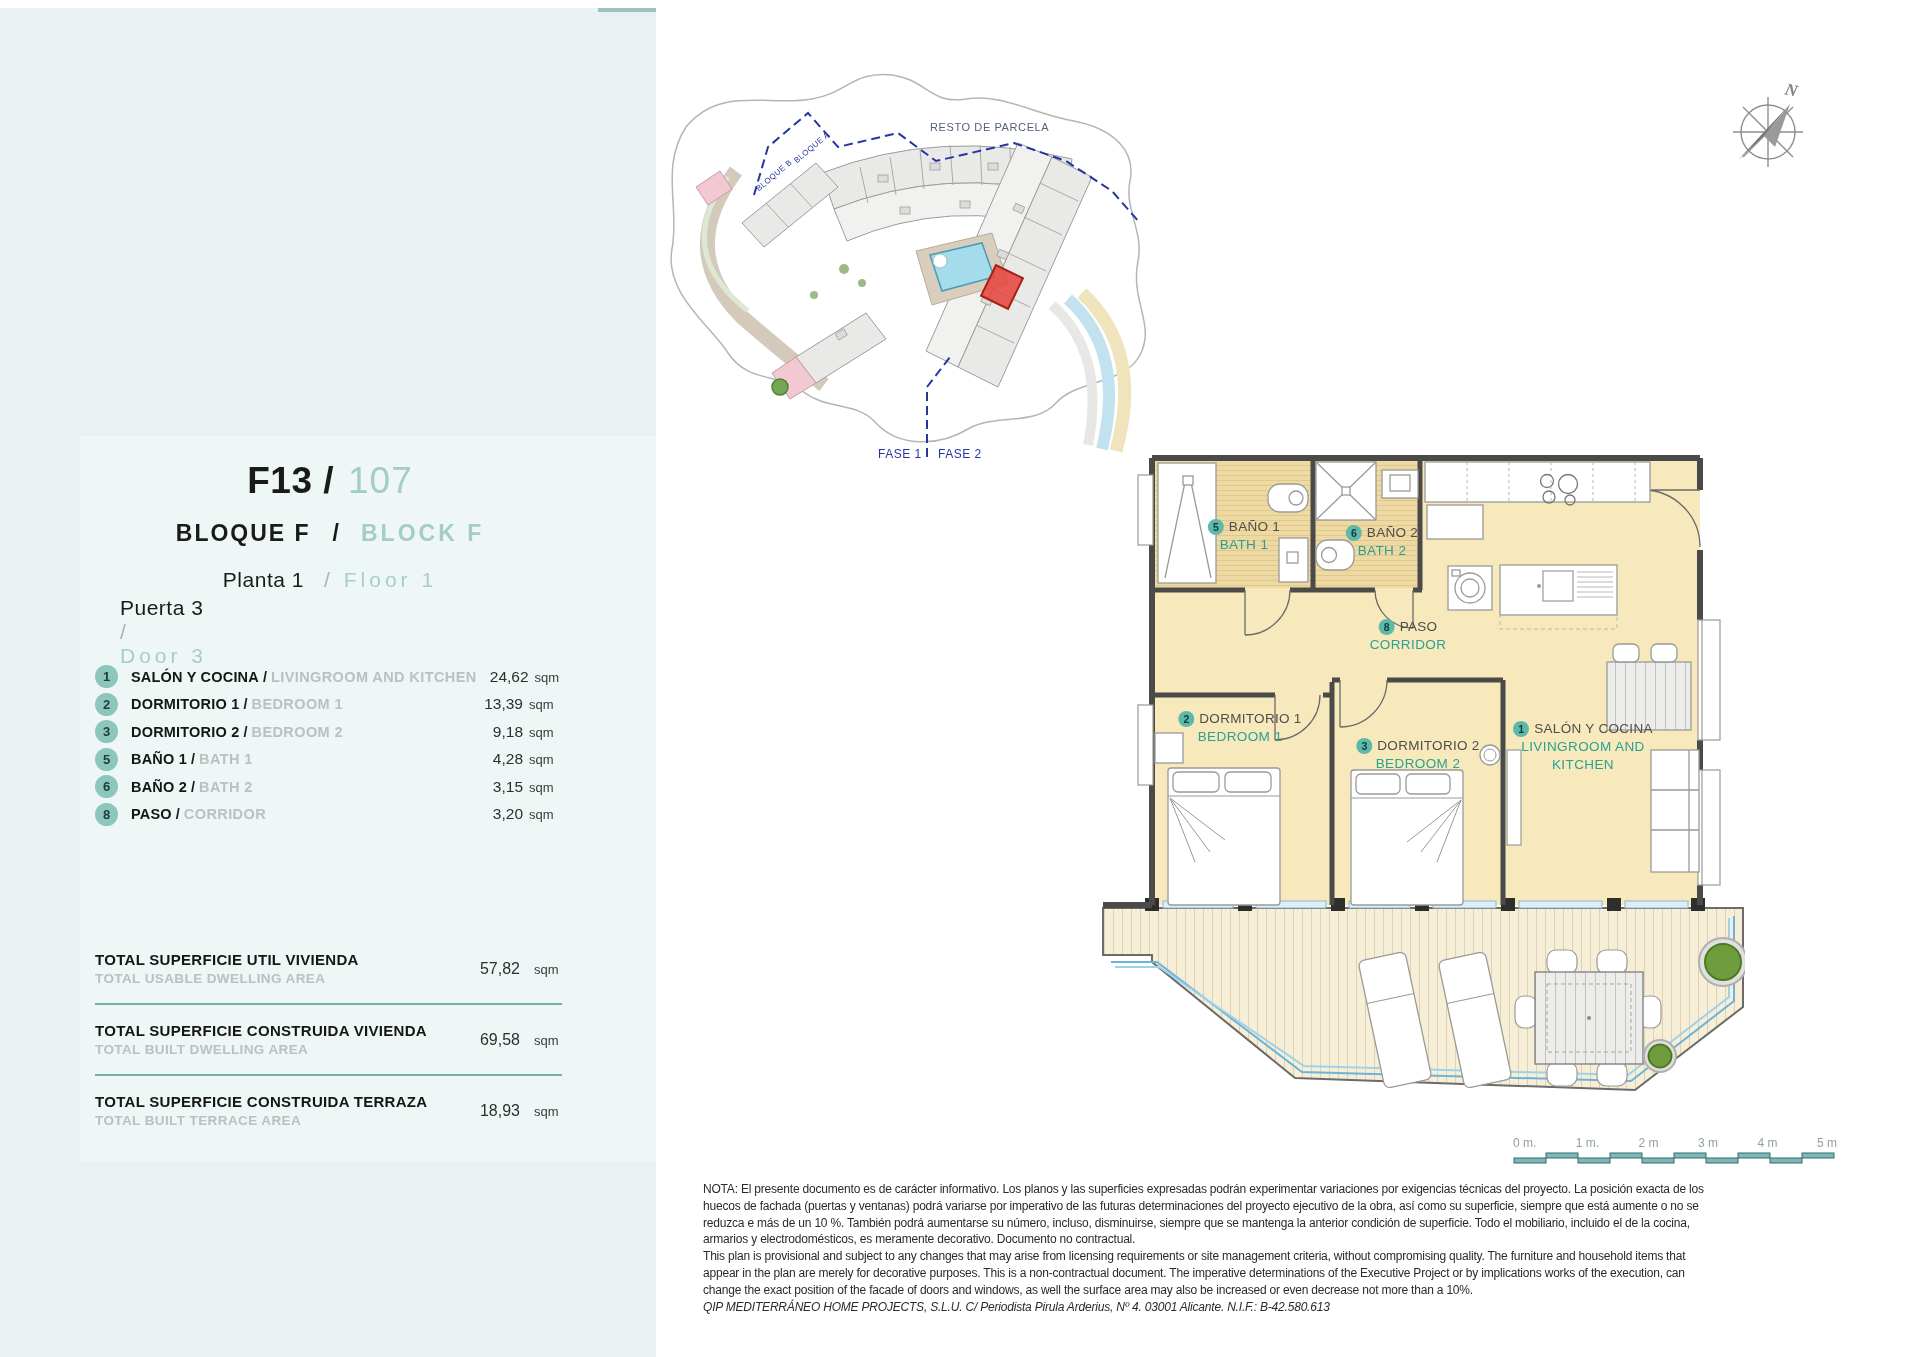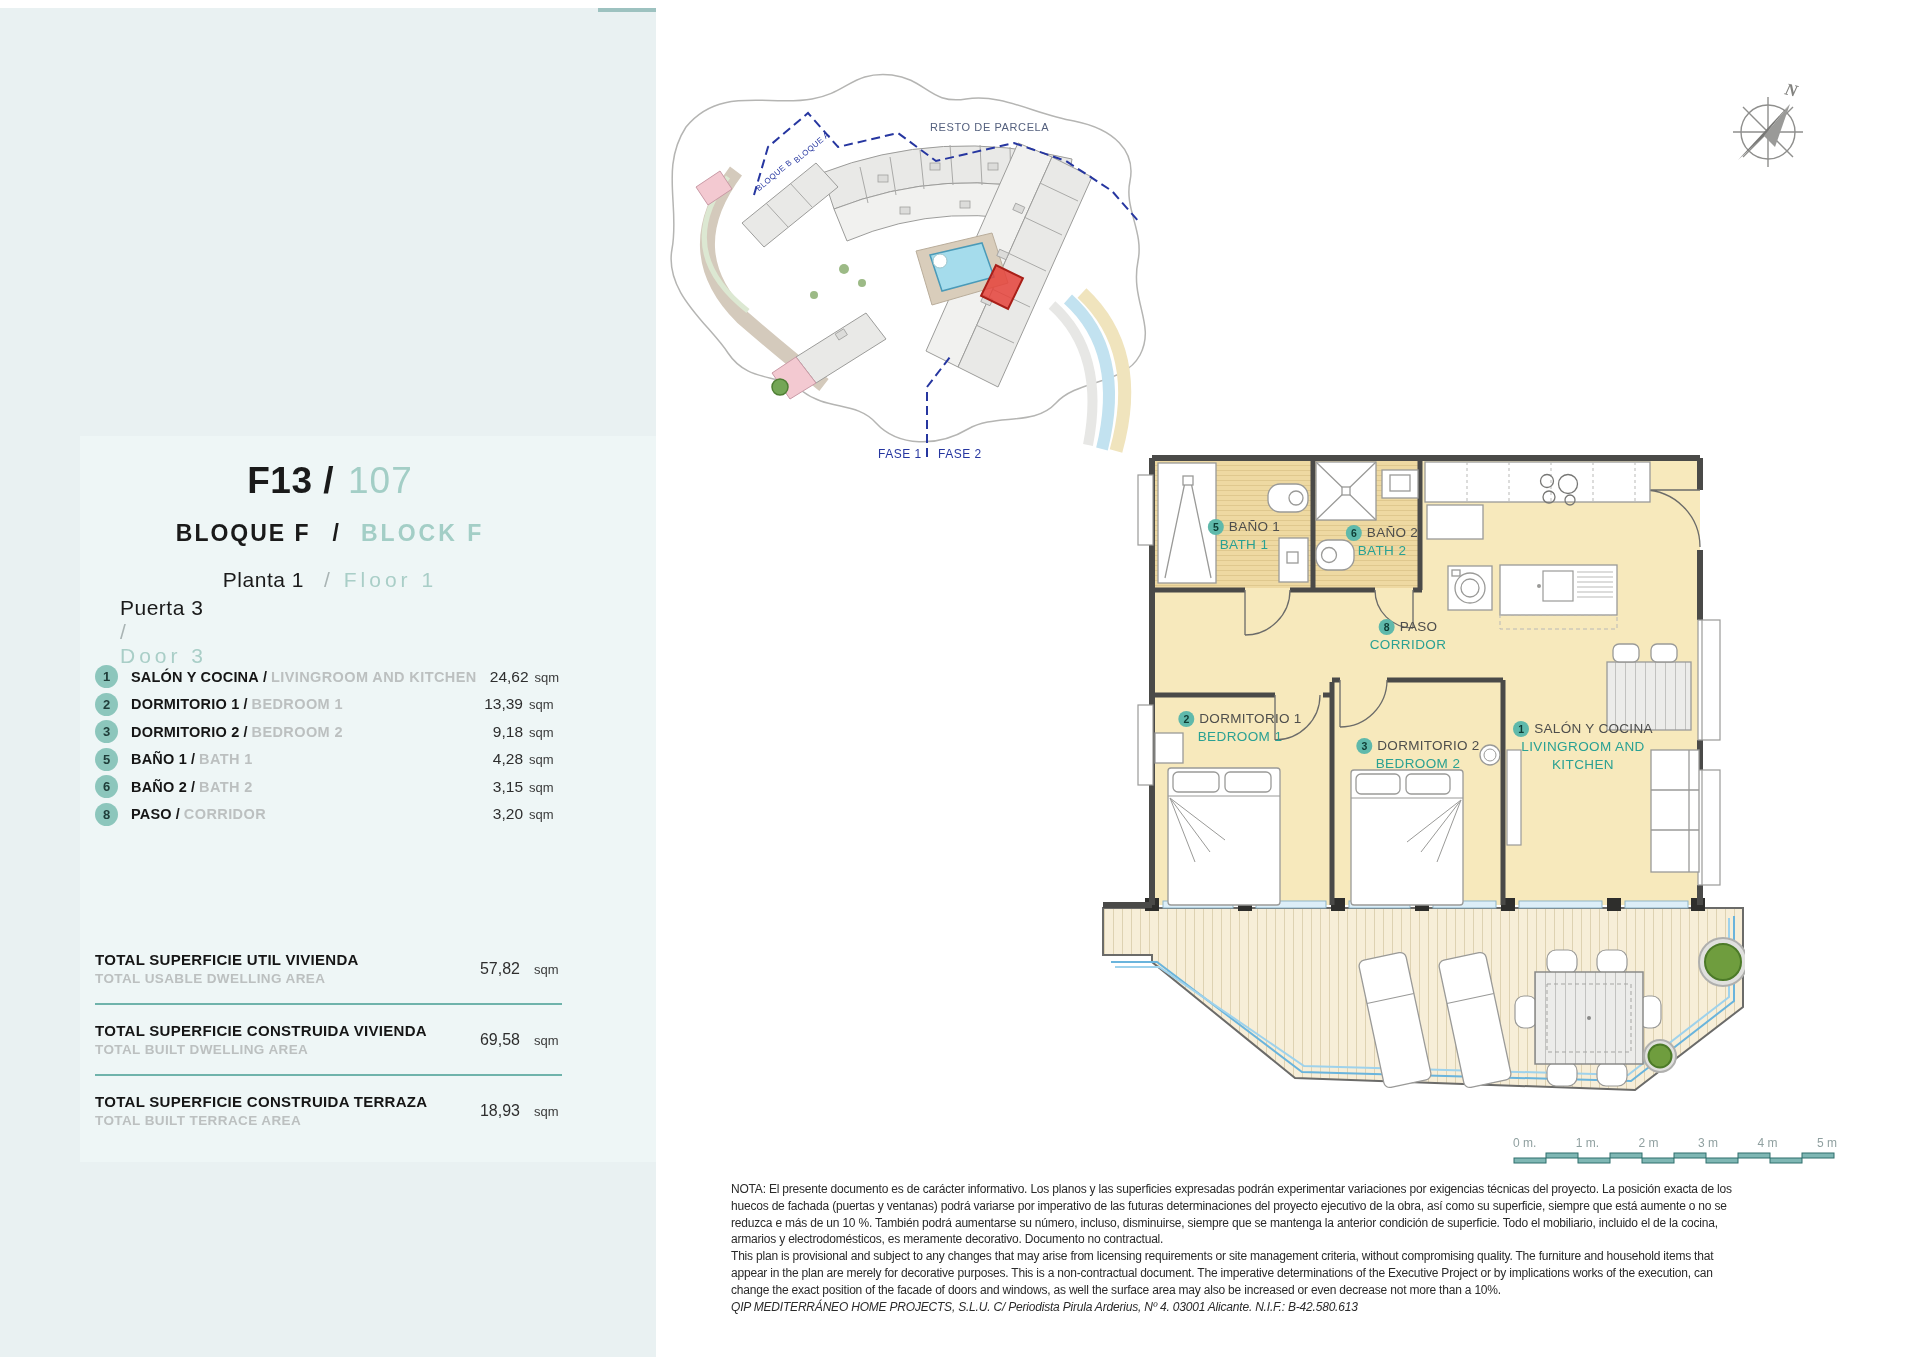--- a/index.html
+++ b/index.html
@@ -47,21 +47,21 @@
   .pl-es{font-size:13.5px;color:#4e4e4c;letter-spacing:.3px;}
   .pl-en{font-size:13.5px;color:#2aa193;letter-spacing:.4px;}
   
   .site-label{position:absolute;font-size:11px;color:#54607e;letter-spacing:.6px;white-space:nowrap;}
   .bloque-label{position:absolute;font-size:8px;color:#2636a0;letter-spacing:.4px;white-space:nowrap;}
   .fase-label{position:absolute;font-size:12px;color:#2636a0;letter-spacing:.5px;white-space:nowrap;}
   
   .scalebar{position:absolute;left:1513px;top:1136px;width:324px;}
   .scale-labels{display:flex;justify-content:space-between;font-size:12px;color:#90a0a0;margin-bottom:1px;}
   
-  .disclaimer{position:absolute;left:703px;top:1181px;width:1150px;margin-left:28px;}
+  .disclaimer{position:absolute;left:703px;top:1181px;width:1150px;}
   .disc-line{font-size:12px;line-height:16.8px;letter-spacing:-0.2px;color:#2a2a2a;white-space:nowrap;}
   .disc-line.company{margin-top:0px;font-style:italic;}
   svg{display:block;}
 </style>
 </head>
 <body>
 
 <div class="canvas">
 
   <div class="left-panel">

